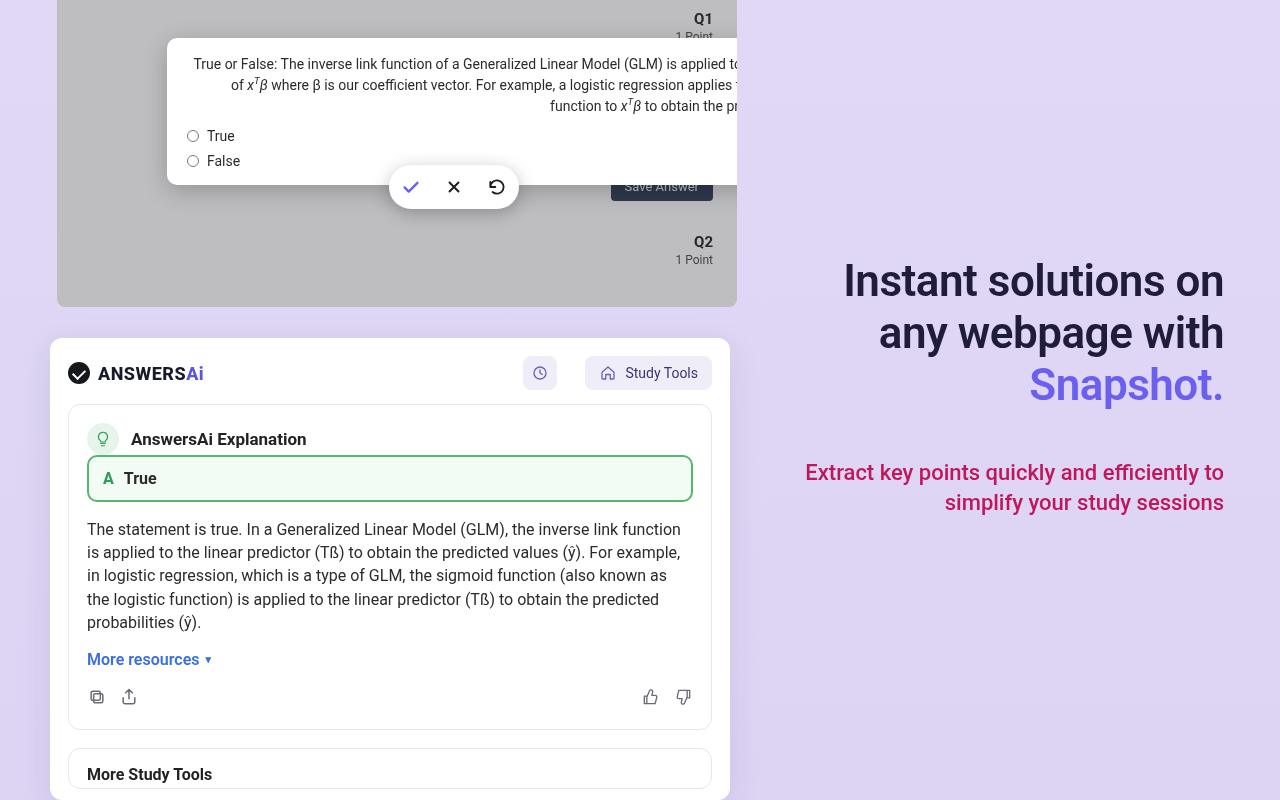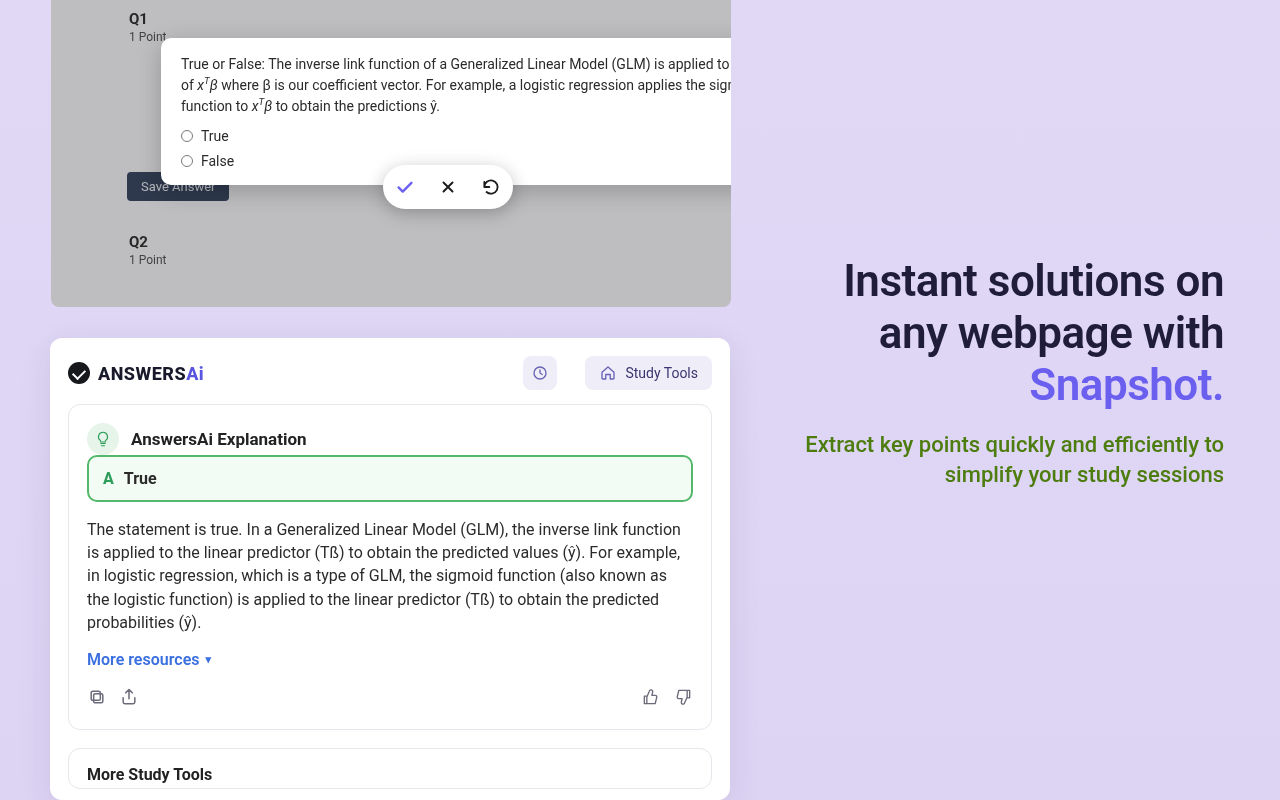--- a/index.html
+++ b/index.html
@@ -6,25 +6,26 @@
   html, body { width: 1280px; height: 800px; overflow: hidden; }
   body {
     font-family: -apple-system, BlinkMacSystemFont, "Segoe UI", Roboto, sans-serif;
     background: linear-gradient(180deg, #E0D8F5 0%, #DDD4F4 100%);
     position: relative;
   }
 
   
   .quiz-wrap {
     position: absolute;
-    left: 51px; top: 0;
+    left: 57px; top: 0;
     width: 680px; height: 307px;
     border-radius: 0 0 8px 8px;
     overflow: hidden;
     background: #f4f4f6;
+    text-align: right;
   }
   .quiz-dim {
     position: absolute; inset: 0;
     background: rgba(0,0,0,0.22);
     pointer-events: none;
     z-index: 3;
   }
   .quiz-inner { position: absolute; inset: 0; padding: 10px 24px 0 78px; z-index: 1; }
   .q-head { margin-top: 0; }
   .q-num { font-weight: 700; color: #333; font-size: 15px; }
@@ -159,24 +160,24 @@
   }
   .hero h1 {
     font-size: 44px;
     line-height: 1.18;
     font-weight: 600;
     color: #1f1d3a;
     letter-spacing: -.5px;
   }
   .hero h1 .accent { color: #6b5ff0; }
   .hero p {
-    margin-top: 18px;
+    margin-top: 46px;
     font-size: 22px;
     line-height: 1.36;
-    color: #4d7c0f;
+    color: #be185d;
     font-weight: 500;
   }
 
   sup { font-size: .7em; }
 </style>
 </head>
 <body>
 
 <div class="quiz-wrap">
   <div class="quiz-dim"></div>

